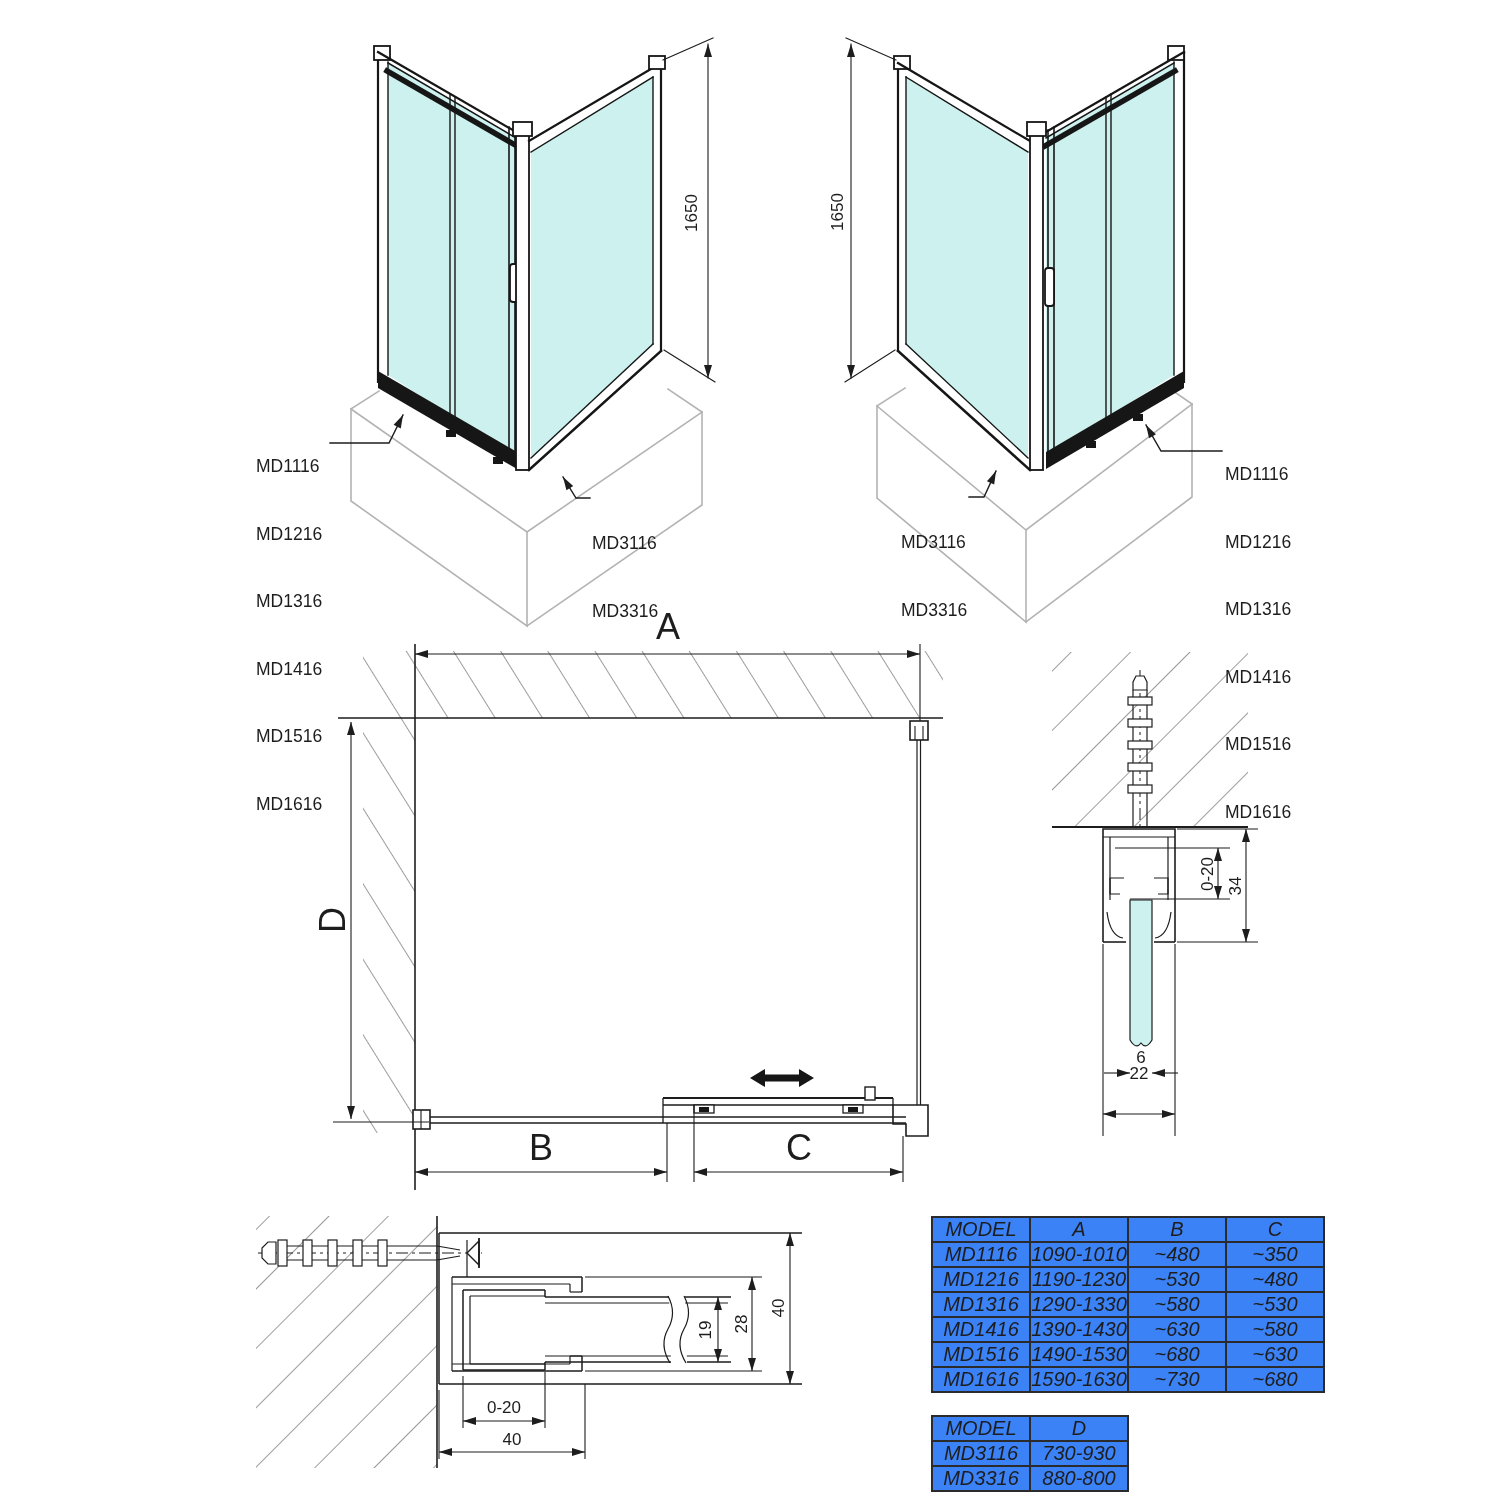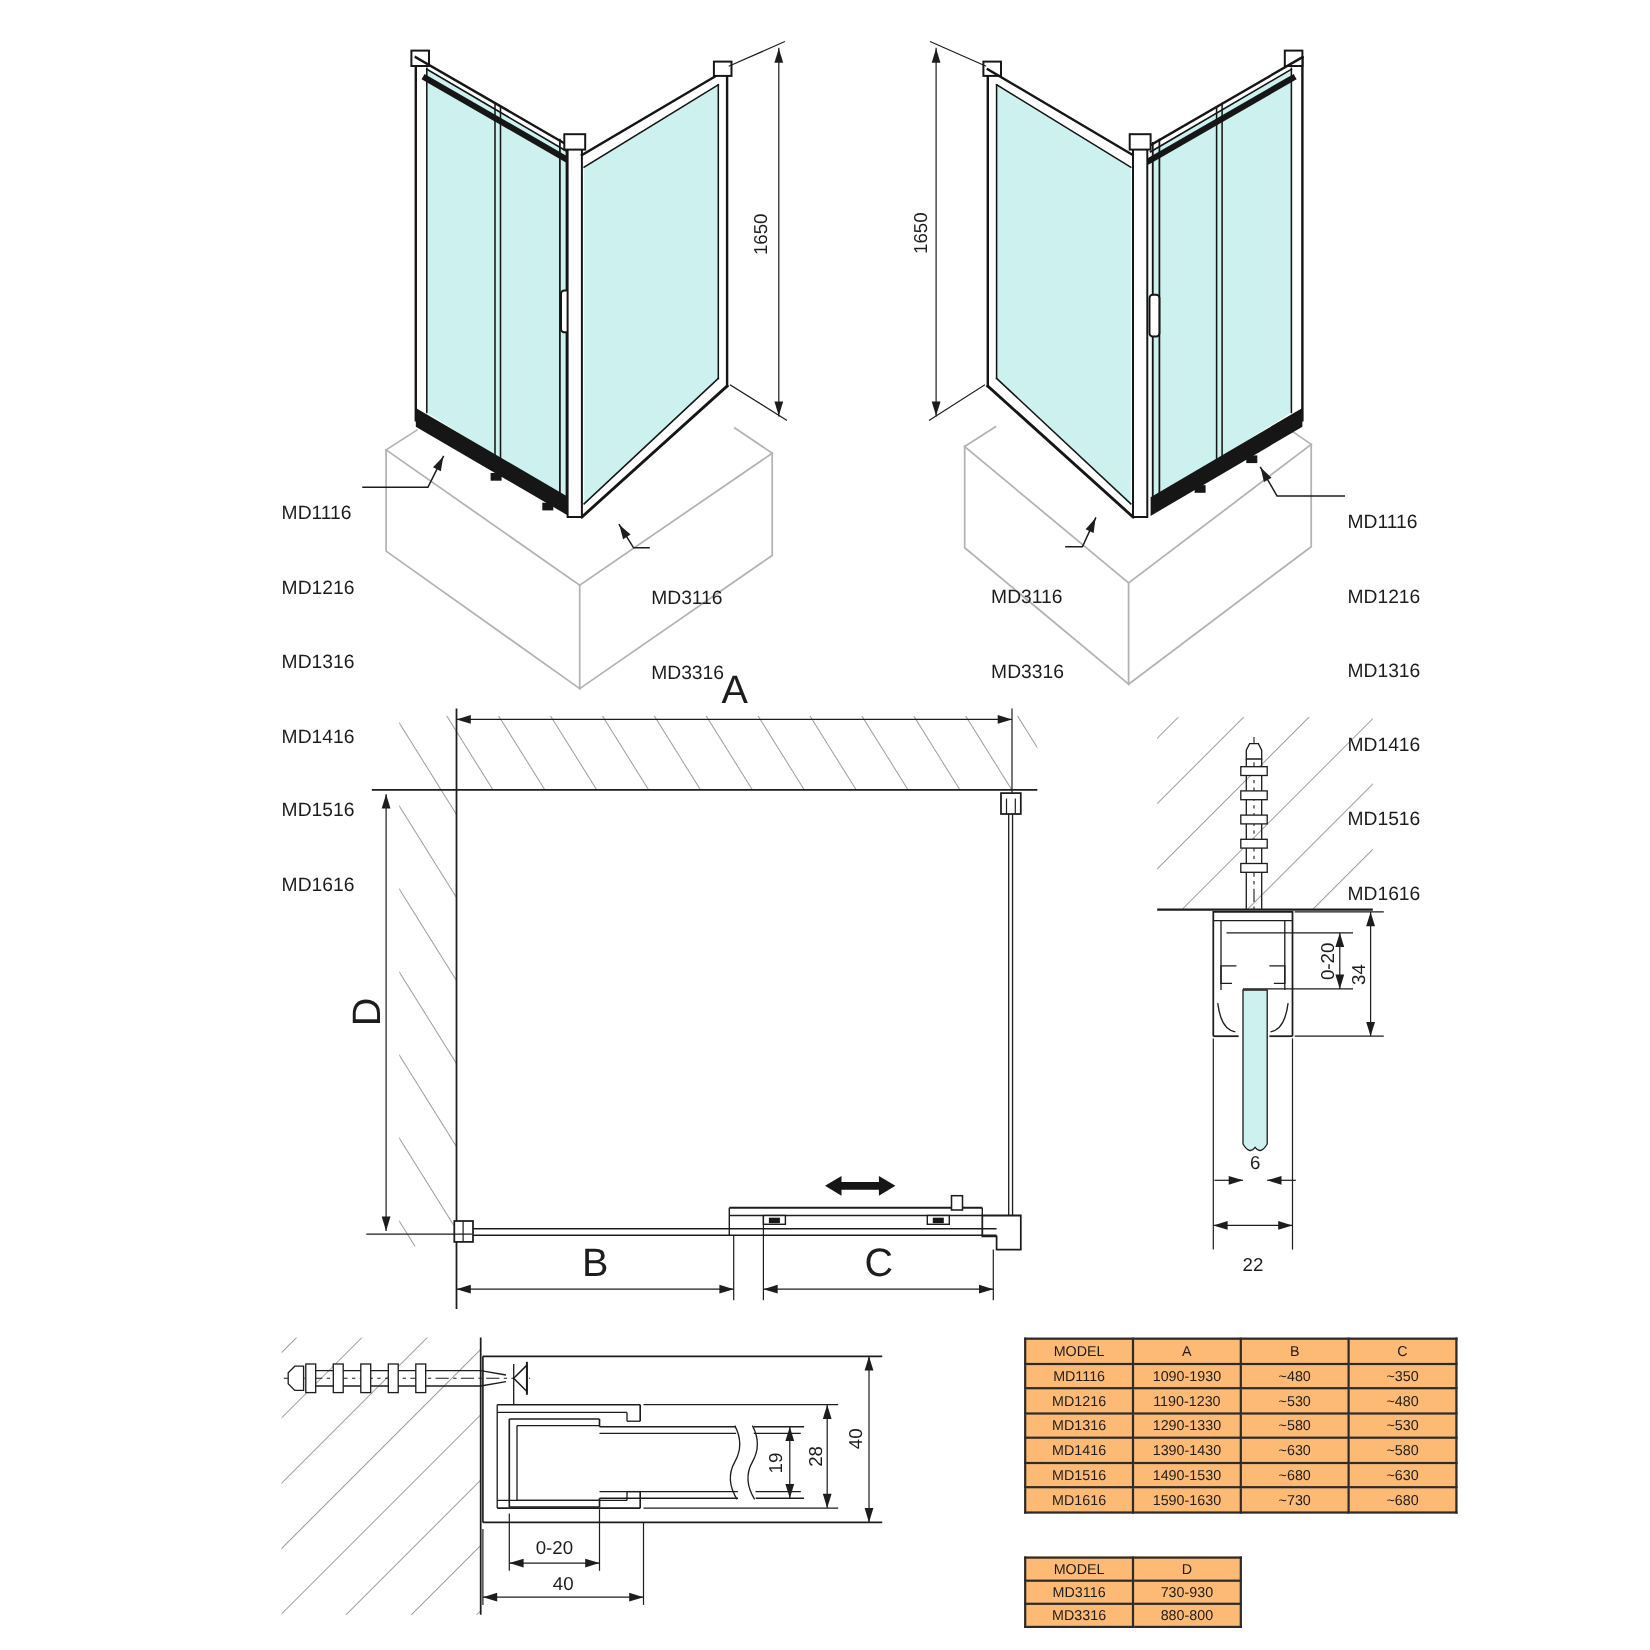--- a/index.html
+++ b/index.html
@@ -7,21 +7,21 @@
          font-family:"Liberation Sans",sans-serif;color:#1d1d1d;}
   #art{position:absolute;left:0;top:0;}
   .lbl{position:absolute;font-size:17.5px;line-height:22.5px;white-space:pre;color:#1d1d1d;}
   .model-list span{display:block;}
   .dimbig{position:absolute;font-size:36px;line-height:36px;color:#1d1d1d;
           display:flex;align-items:center;justify-content:center;}
   .dimsm{position:absolute;font-size:17px;line-height:20px;color:#1d1d1d;
          display:flex;align-items:center;justify-content:center;}
   .rot{transform:rotate(-90deg);transform-origin:center;}
   table.spec{position:absolute;border-collapse:collapse;table-layout:fixed;
-             font-size:13px;color:#1d1d1d;background:#fdba74;}
+             font-size:20px;color:#1d1d1d;background:#3b82f6;font-style:italic;}
   table.spec td{border:2px solid #2b2b2b;text-align:center;vertical-align:middle;
                 padding:0;height:20.5px;overflow:hidden;}
   #tbl-door{left:931px;top:1216px;width:386px;}
   #tbl-door td{width:96px;}
   #tbl-side{left:931px;top:1415px;width:194px;}
   #tbl-side td{width:96px;height:19px;}
 </style>
 </head>
 <body>
 
@@ -330,39 +330,39 @@
 <div class="dimsm rot" style="left:793px;top:201px;width:90px;height:22px;">1650</div>
 
 <div class="dimbig" style="left:638px;top:607px;width:60px;height:40px;">A</div>
 <div class="dimbig" style="left:511px;top:1128px;width:60px;height:40px;">B</div>
 <div class="dimbig" style="left:769px;top:1128px;width:60px;height:40px;">C</div>
 <div class="dimbig rot" style="left:303px;top:900px;width:60px;height:40px;">D</div>
 
 <div class="dimsm rot" style="left:1177px;top:863px;width:62px;height:22px;">0-20</div>
 <div class="dimsm rot" style="left:1214px;top:875px;width:44px;height:22px;">34</div>
 <div class="dimsm" style="left:1126px;top:1048px;width:30px;height:20px;">6</div>
-<div class="dimsm" style="left:1119px;top:1140px;width:40px;height:20px;">22</div>
+<div class="dimsm" style="left:1119px;top:1064px;width:40px;height:20px;">22</div>
 
 <div class="dimsm" style="left:469px;top:1398px;width:70px;height:20px;">0-20</div>
 <div class="dimsm" style="left:482px;top:1430px;width:60px;height:20px;">40</div>
 <div class="dimsm rot" style="left:684px;top:1319px;width:44px;height:22px;">19</div>
 <div class="dimsm rot" style="left:720px;top:1313px;width:44px;height:22px;">28</div>
 <div class="dimsm rot" style="left:757px;top:1297px;width:44px;height:22px;">40</div>
 
 <table class="spec" id="tbl-door">
   <tbody>
     <tr>
       <td>MODEL</td>
       <td>A</td>
       <td>B</td>
       <td>C</td>
     </tr>
     <tr>
       <td>MD1116</td>
-      <td>1090-1930</td>
+      <td>1090-1010</td>
       <td>~480</td>
       <td>~350</td>
     </tr>
     <tr>
       <td>MD1216</td>
       <td>1190-1230</td>
       <td>~530</td>
       <td>~480</td>
     </tr>
     <tr>

